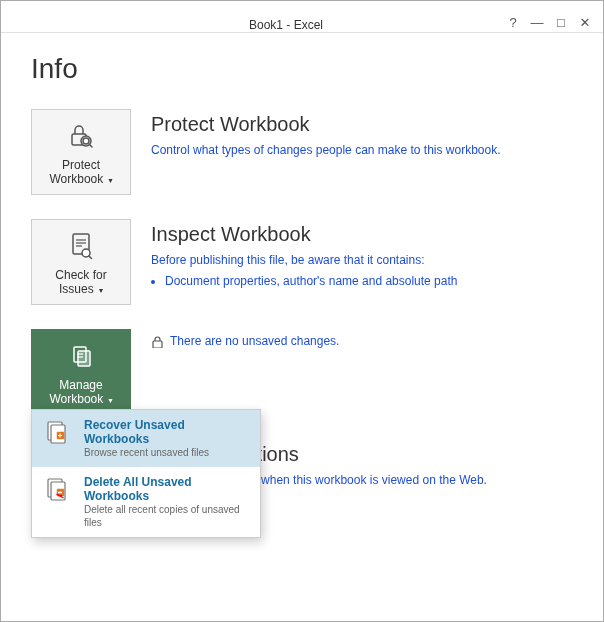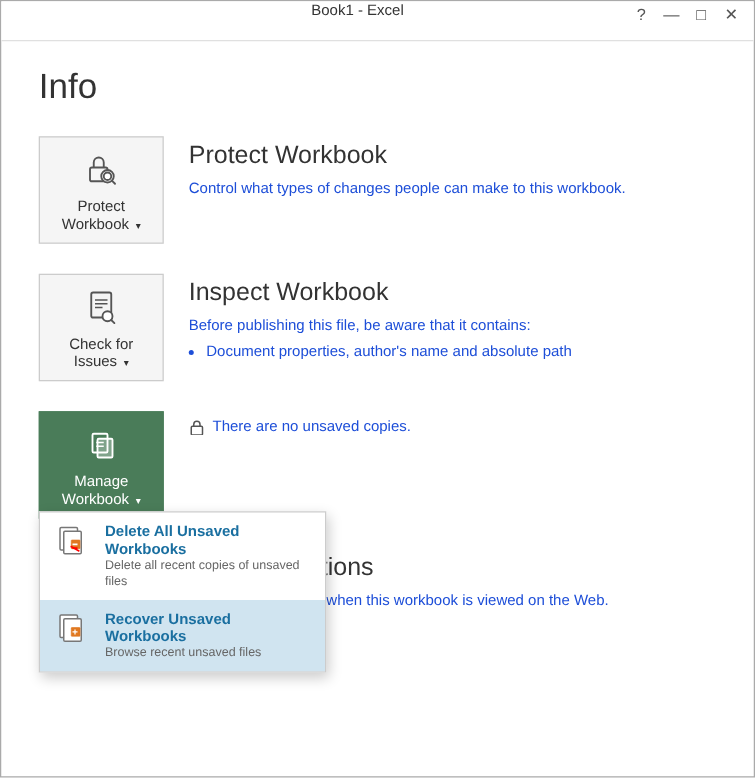--- a/index.html
+++ b/index.html
@@ -6,21 +6,21 @@
     body {
       font-family: 'Segoe UI', Arial, sans-serif;
       background: #fff;
       width: 604px;
       height: 622px;
       overflow: hidden;
       border: 1px solid #aaa;
     }
     .title-bar {
       display: flex;
-      align-items: flex-start;
+      align-items: flex-end;
       justify-content: space-between;
       height: 32px;
       background: #fff;
       border-bottom: 1px solid #e0e0e0;
       padding: 0 8px;
     }
     .title-bar-title {
       flex: 1;
       text-align: center;
       font-size: 12px;
@@ -243,59 +243,59 @@
         <span style="font-size:12px; color:#fff;">Manage<br>Workbook <span class="chevron" style="color:#fff;">▾</span></span>
       </button>
       <div class="section-info">
         <div class="section-desc">
           
           <span style="display:inline-flex; align-items:center; gap:6px;">
             <svg width="13" height="13" viewBox="0 0 13 13" fill="none">
               <rect x="2" y="6" width="9" height="7" rx="1" stroke="#555" stroke-width="1.2" fill="none"></rect>
               <path d="M4 6V4.5a2.5 2.5 0 0 1 5 0V6" stroke="#555" stroke-width="1.2" fill="none"></path>
             </svg>
-            <span>There are no unsaved copies.</span>
+            <span>There are no unsaved changes.</span>
           </span>
         </div>
       </div>
 
       <div class="dropdown-menu">
+
+        <div class="dropdown-item highlighted">
+          <div class="dropdown-item-icon">
+            <svg width="30" height="30" viewBox="0 0 30 30" fill="none">
+              <rect x="5" y="3" width="14" height="18" rx="1" stroke="#777" stroke-width="1.2" fill="white"></rect>
+              <rect x="8" y="6" width="14" height="18" rx="1" stroke="#777" stroke-width="1.2" fill="white"></rect>
+              <rect x="14" y="13" width="7" height="7" rx="0.5" fill="#e07820" stroke="#e07820" stroke-width="0.5"></rect>
+              <line x1="15" y1="16.5" x2="19" y2="16.5" stroke="white" stroke-width="1"></line>
+              <line x1="17" y1="14.5" x2="17" y2="18.5" stroke="white" stroke-width="1"></line>
+            </svg>
+          </div>
+          <div class="dropdown-item-text">
+            <div class="item-title">Recover Unsaved Workbooks</div>
+            <div class="item-desc">Browse recent unsaved files</div>
+          </div>
+        </div>
 
         <div class="dropdown-item">
           <div class="dropdown-item-icon">
             <svg width="30" height="30" viewBox="0 0 30 30" fill="none">
               <rect x="5" y="3" width="14" height="18" rx="1" stroke="#777" stroke-width="1.2" fill="white"></rect>
               <rect x="8" y="6" width="14" height="18" rx="1" stroke="#777" stroke-width="1.2" fill="white"></rect>
               <rect x="14" y="13" width="7" height="7" rx="0.5" fill="#e07820" stroke="#e07820" stroke-width="0.5"></rect>
               <line x1="15" y1="16.5" x2="19" y2="16.5" stroke="white" stroke-width="1.5"></line>
               <line x1="15" y1="19.5" x2="19" y2="19.5" stroke="red" stroke-width="1.5"></line>
               <line x1="13.5" y1="18" x2="20.5" y2="22" stroke="red" stroke-width="1.2"></line>
             </svg>
           </div>
           <div class="dropdown-item-text">
             <div class="item-title">Delete All Unsaved Workbooks</div>
             <div class="item-desc">Delete all recent copies of unsaved files</div>
           </div>
         </div>
-
-        <div class="dropdown-item highlighted">
-          <div class="dropdown-item-icon">
-            <svg width="30" height="30" viewBox="0 0 30 30" fill="none">
-              <rect x="5" y="3" width="14" height="18" rx="1" stroke="#777" stroke-width="1.2" fill="white"></rect>
-              <rect x="8" y="6" width="14" height="18" rx="1" stroke="#777" stroke-width="1.2" fill="white"></rect>
-              <rect x="14" y="13" width="7" height="7" rx="0.5" fill="#e07820" stroke="#e07820" stroke-width="0.5"></rect>
-              <line x1="15" y1="16.5" x2="19" y2="16.5" stroke="white" stroke-width="1"></line>
-              <line x1="17" y1="14.5" x2="17" y2="18.5" stroke="white" stroke-width="1"></line>
-            </svg>
-          </div>
-          <div class="dropdown-item-text">
-            <div class="item-title">Recover Unsaved Workbooks</div>
-            <div class="item-desc">Browse recent unsaved files</div>
-          </div>
-        </div>
       </div>
     </div>
 
     <div class="section browser-section" style="margin-top:8px;">
       <div style="width:100px; margin-right:20px;"></div>
       <div class="section-info">
         <div class="section-heading">Browser Options</div>
         <div class="section-desc">Pick what users see when this workbook is viewed on the Web.</div>
       </div>
     </div>

